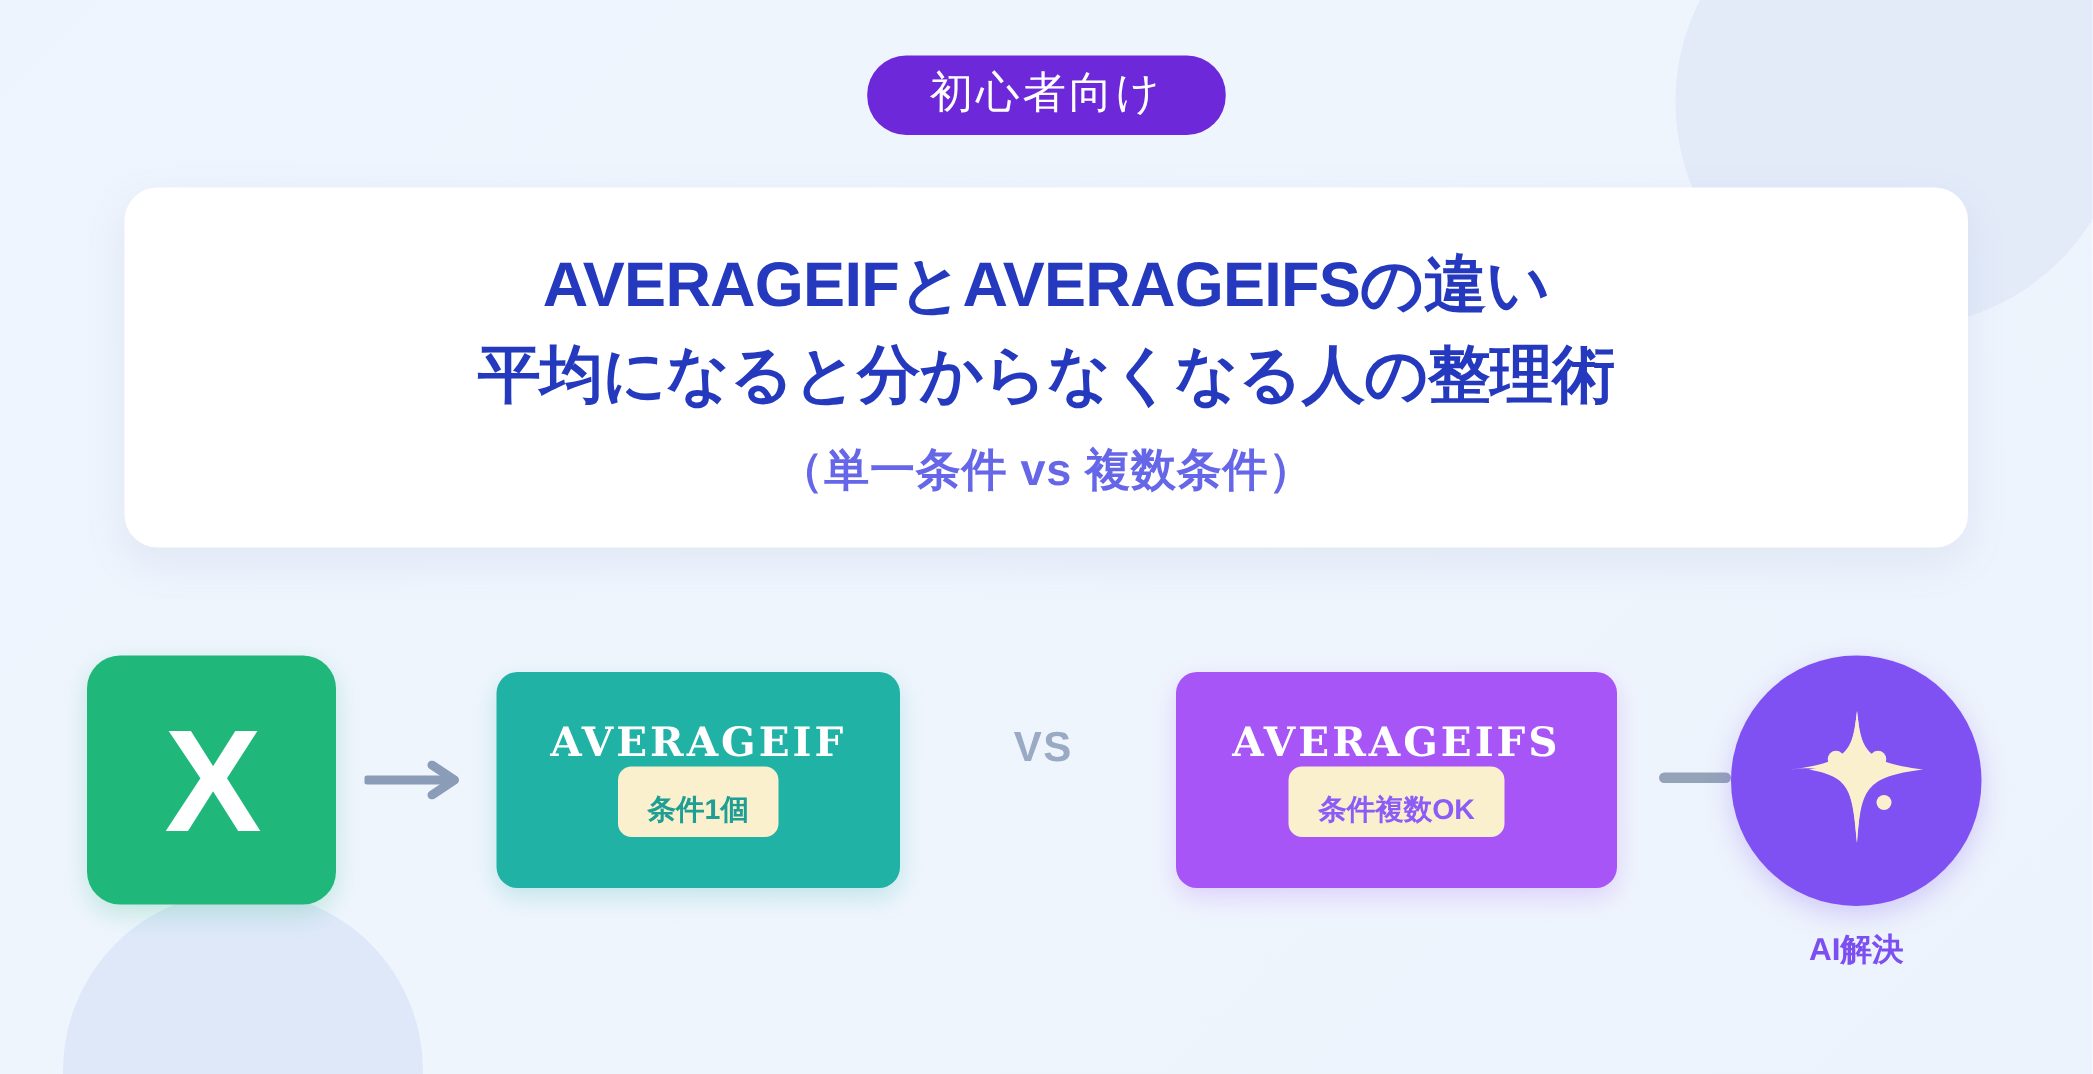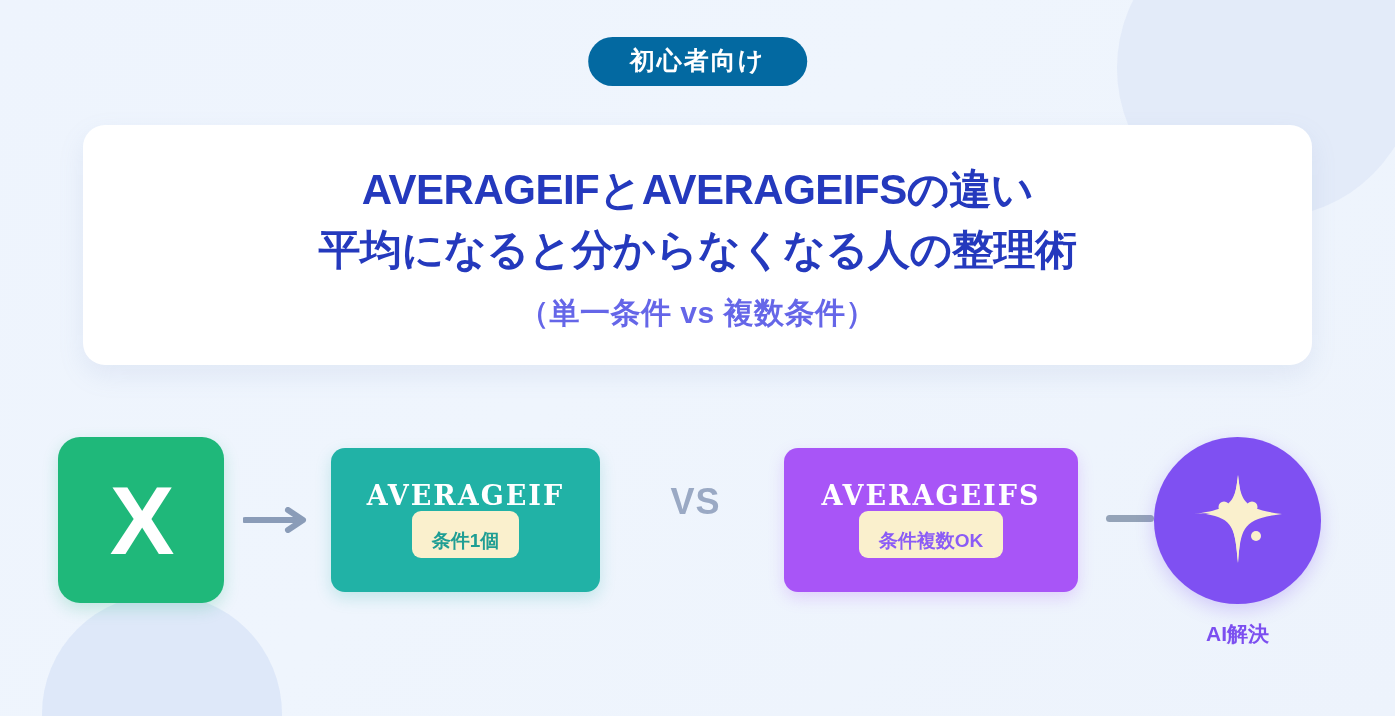--- a/index.html
+++ b/index.html
@@ -33,24 +33,24 @@
     background: #dce7f9;
     opacity: .95;
   }
 
   
   .badge {
     position: absolute;
     left: 50%;
     transform: translateX(-50%);
     top: 37px;
-    background: #0369a1;
+    background: #6d28d9;
     color: #ffffff;
-    font-size: 25px;
-    font-weight: bold;
+    font-size: 29px;
+    font-weight: normal;
     letter-spacing: 2px;
     padding: 11px 42px 13px;
     border-radius: 26px;
     line-height: 1;
     white-space: nowrap;
   }
 
   
   .card {
     position: absolute;
@@ -166,21 +166,21 @@
   .fn-pill.teal-text   { color: #1f9e94; }
   .fn-pill.purple-text { color: #8b5cf6; }
 
   .vs-label {
     position: absolute;
     left: 600px;
     top: 47px;
     width: 191px;
     text-align: center;
     color: #9aa9c4;
-    font-size: 36px;
+    font-size: 28px;
     font-weight: bold;
     letter-spacing: 1px;
     line-height: 1;
   }
 
   .connector-line {
     position: absolute;
     left: 1106px;
     top: 78px;
     width: 48px;

